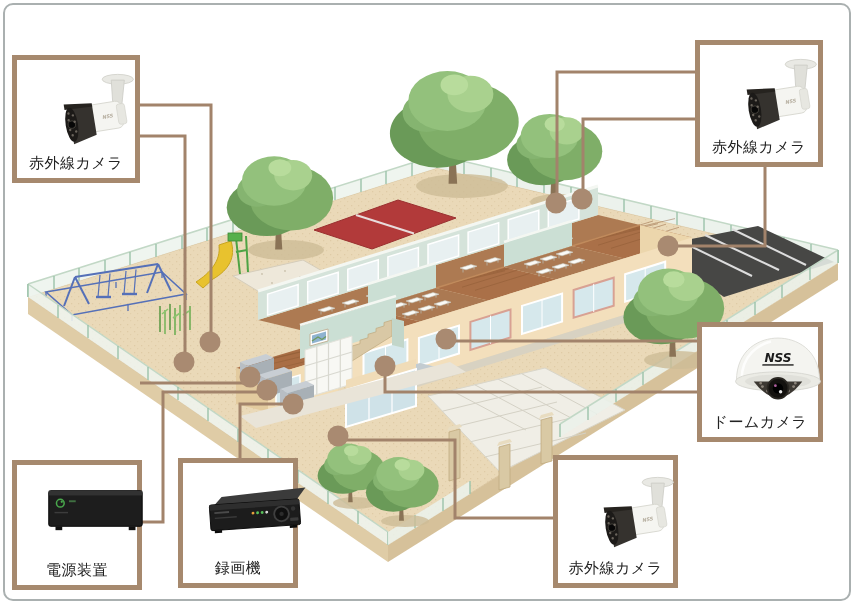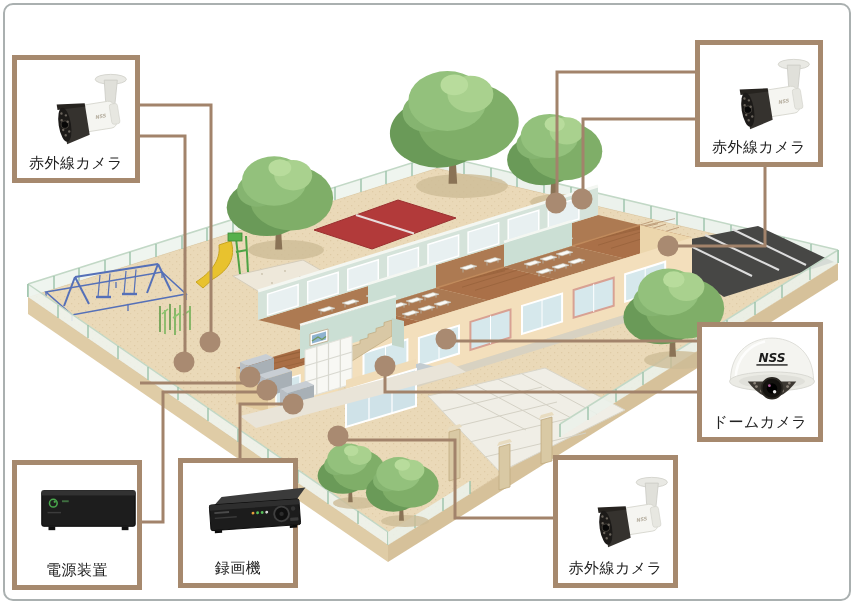--- a/index.html
+++ b/index.html
@@ -4,21 +4,21 @@
 <style>
   html,body{margin:0;padding:0;background:#fff;}
   body{font-family:"DejaVu Sans","Liberation Sans",sans-serif;}
   .canvas{position:relative;width:854px;height:604px;background:#ffffff;overflow:hidden;}
   .frame{position:absolute;inset:3px;border:2px solid #aab0b0;border-radius:10px;pointer-events:none;z-index:40;}
   svg.scene{position:absolute;left:0;top:0;z-index:1;}
   svg.connectors{position:absolute;left:0;top:0;z-index:2;}
   .eq-box{position:absolute;background:#ffffff;border:5px solid #a6896e;box-sizing:border-box;
           display:flex;flex-direction:column;align-items:center;justify-content:flex-end;
           padding-bottom:7px;z-index:3;}
-  .device-wrap{flex:1;display:flex;align-items:center;justify-content:flex-start;width:100%;padding-left:36px;}
+  .device-wrap{flex:1;display:flex;align-items:center;justify-content:center;width:100%;padding-left:36px;}
   .eq-label{font-size:15px;color:#222222;letter-spacing:.5px;line-height:1;white-space:nowrap;}
 </style>
 </head>
 <body>
 
 <div class="canvas">
   <div class="frame"></div>
 
   <svg class="scene" width="854" height="604" viewBox="0 0 854 604">
     <defs>

